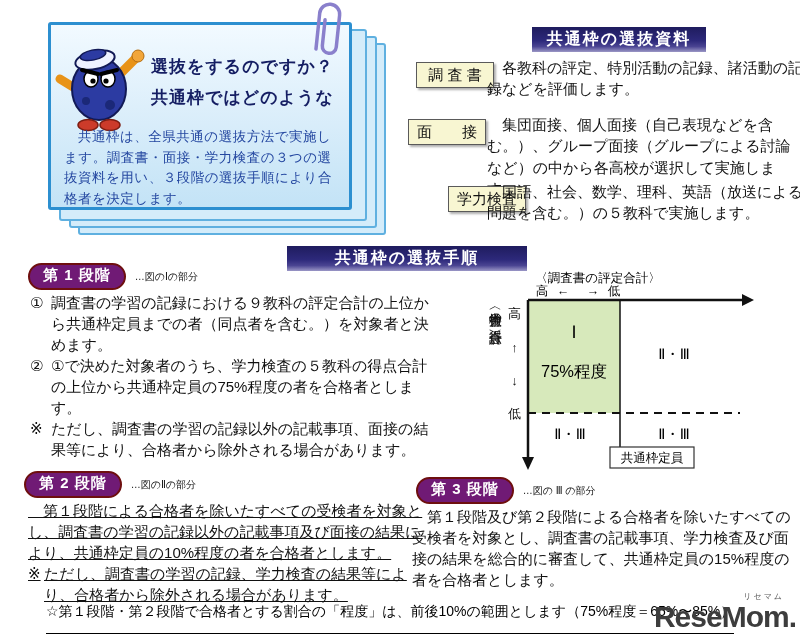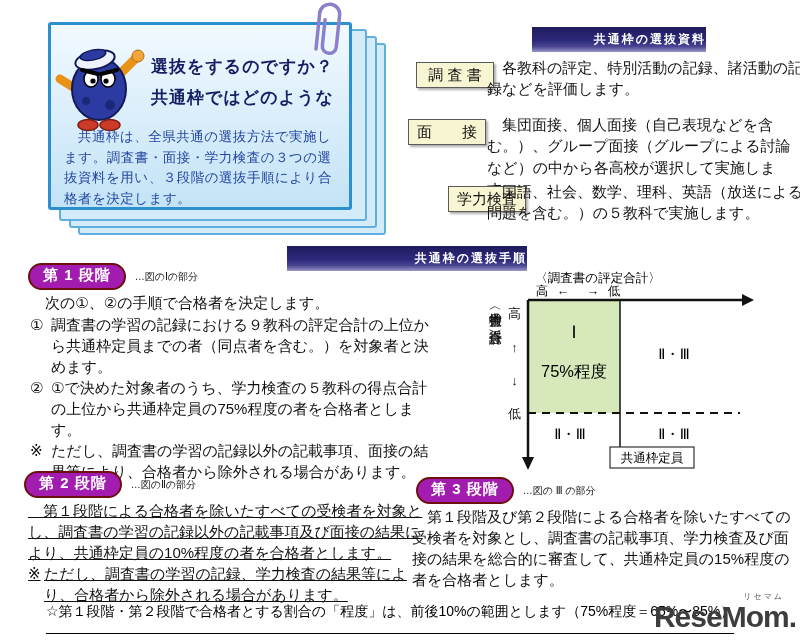--- a/index.html
+++ b/index.html
@@ -11,34 +11,34 @@
   .intro-card{position:absolute;left:48px;top:22px;width:298px;height:182px;
       border:3px solid #2c8fd0;border-radius:3px;
       background:linear-gradient(180deg,#f2faff 0%,#ddeffb 45%,#c3e3f6 100%);}
   .card-title{position:absolute;left:100px;top:26px;font-size:17px;font-weight:bold;
       color:#151e63;line-height:31px;letter-spacing:1px;}
   .card-body{position:absolute;left:13px;top:102px;width:278px;font-size:13.5px;
       color:#2447a0;line-height:1.52;letter-spacing:0.5px;}
   .clip{position:absolute;left:306px;top:-2px;transform:rotate(6deg);}
 
   
-  .sec-header{position:absolute;height:25px;line-height:24px;text-align:right;
-      color:#ffffff;font-weight:bold;font-size:12px;letter-spacing:2px;
+  .sec-header{position:absolute;height:25px;line-height:24px;text-align:center;
+      color:#ffffff;font-weight:bold;font-size:16px;letter-spacing:2px;
       background:linear-gradient(180deg,#1f1c5e 0%,#2d297b 55%,#4a4492 78%,#9b97c6 100%);}
   .hdr-materials{left:532px;top:27px;width:174px;}
   .hdr-procedure{left:287px;top:246px;width:240px;}
 
   
   .mat-label{position:absolute;width:76px;height:24px;background:#f8f6d2;
       border:1px solid #5a5a5a;box-shadow:2px 2px 2px rgba(110,110,110,.55);
       text-align:center;line-height:24px;font-size:15px;color:#111;}
   .mat-desc{position:absolute;left:487px;width:318px;font-size:15px;line-height:1.43;color:#111;}
 
   
-  .stage-badge{display:inline-block;background:#a21caf;border:2px solid #6e0f0f;
+  .stage-badge{display:inline-block;background:#701a75;border:2px solid #6e0f0f;
       border-radius:15px;color:#fff;font-weight:bold;font-size:15px;
       padding:1px 13px 3px 13px;letter-spacing:1px;}
   .badge-row{position:absolute;font-size:15px;color:#111;}
   .badge-caption{margin-left:9px;font-size:10px;color:#111;}
   .stage-content{position:absolute;font-size:15px;line-height:1.4;color:#111;}
   .s-intro{text-indent:1em;margin:0 0 1px 0;}
   .s-item{display:flex;margin:0;}
   .s-item .mk{flex:0 0 21px;}
   .s-item .tx{flex:1;}
   .s-body{margin:0;}
@@ -108,21 +108,20 @@
 
   <div class="mat-label" style="left:408px;top:186px;margin-left:40px;">学力検査</div>
   <div class="mat-desc" style="top:181px;">　国語、社会、数学、理科、英語（放送による問題を含む。）の５教科で実施します。</div>
 
   <div class="sec-header hdr-procedure">共通枠の選抜手順</div>
 
   <div class="badge-row" style="left:28px;top:263px;">
     <span class="stage-badge">第 1 段階</span><span class="badge-caption">…図のⅠの部分</span>
   </div>
   <div class="stage-content" style="left:30px;top:292px;width:404px;">
-    <p class="s-intro">次の①、②の手順で合格者を決定します。</p>
     <div class="s-item">
       <span class="mk">①</span>
       <span class="tx">調査書の学習の記録における９教科の評定合計の上位から共通枠定員までの者（同点者を含む。）を対象者と決めます。</span>
     </div>
     <div class="s-item">
       <span class="mk">②</span>
       <span class="tx">①で決めた対象者のうち、学力検査の５教科の得点合計の上位から共通枠定員の75%程度の者を合格者とします。</span>
     </div>
     <div class="s-item">
       <span class="mk">※</span>

